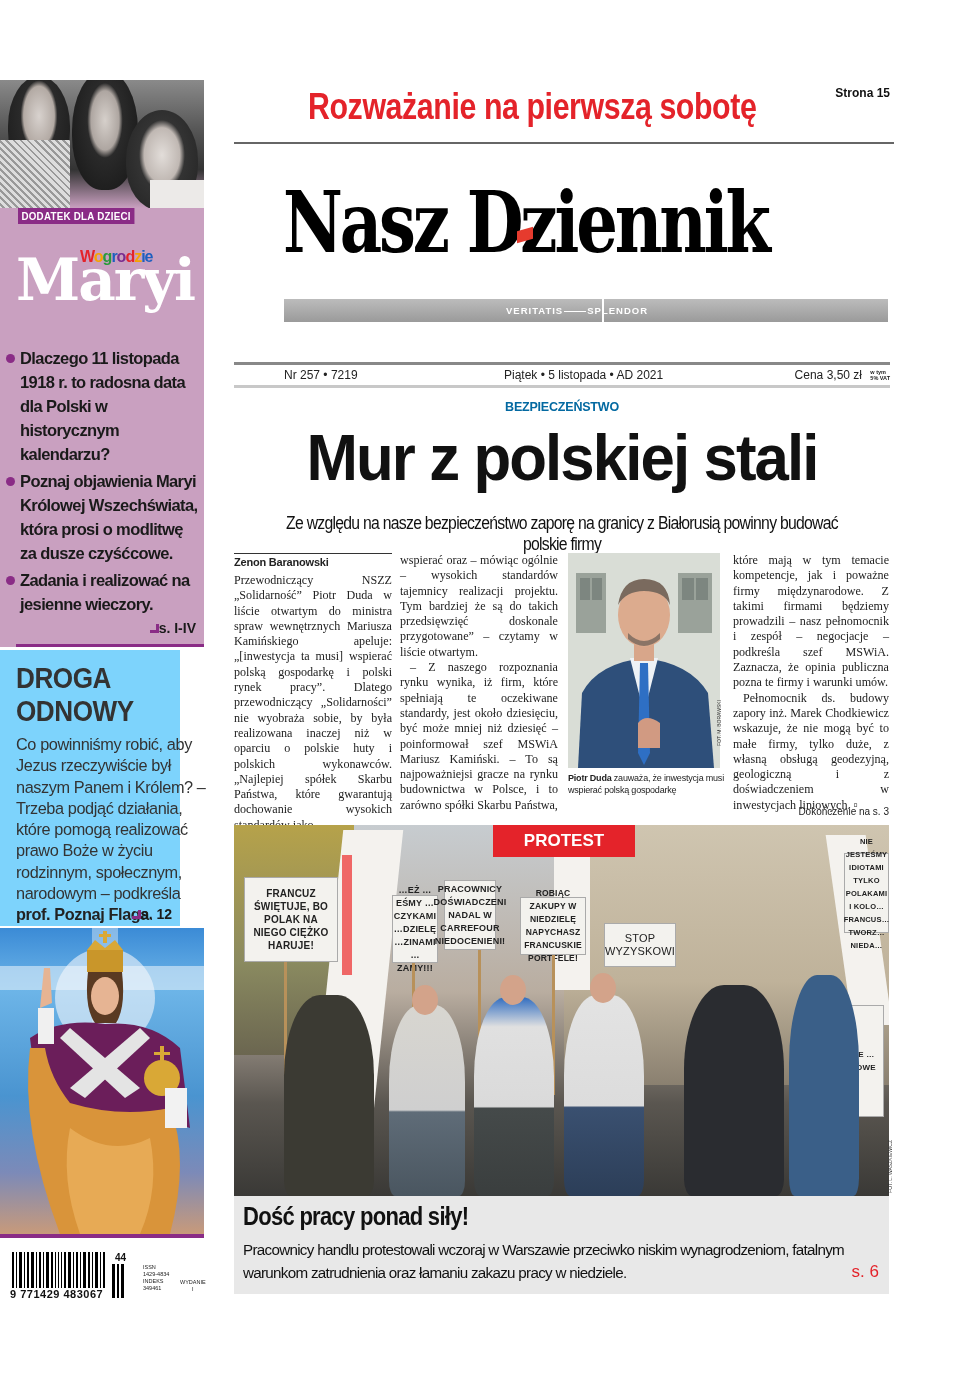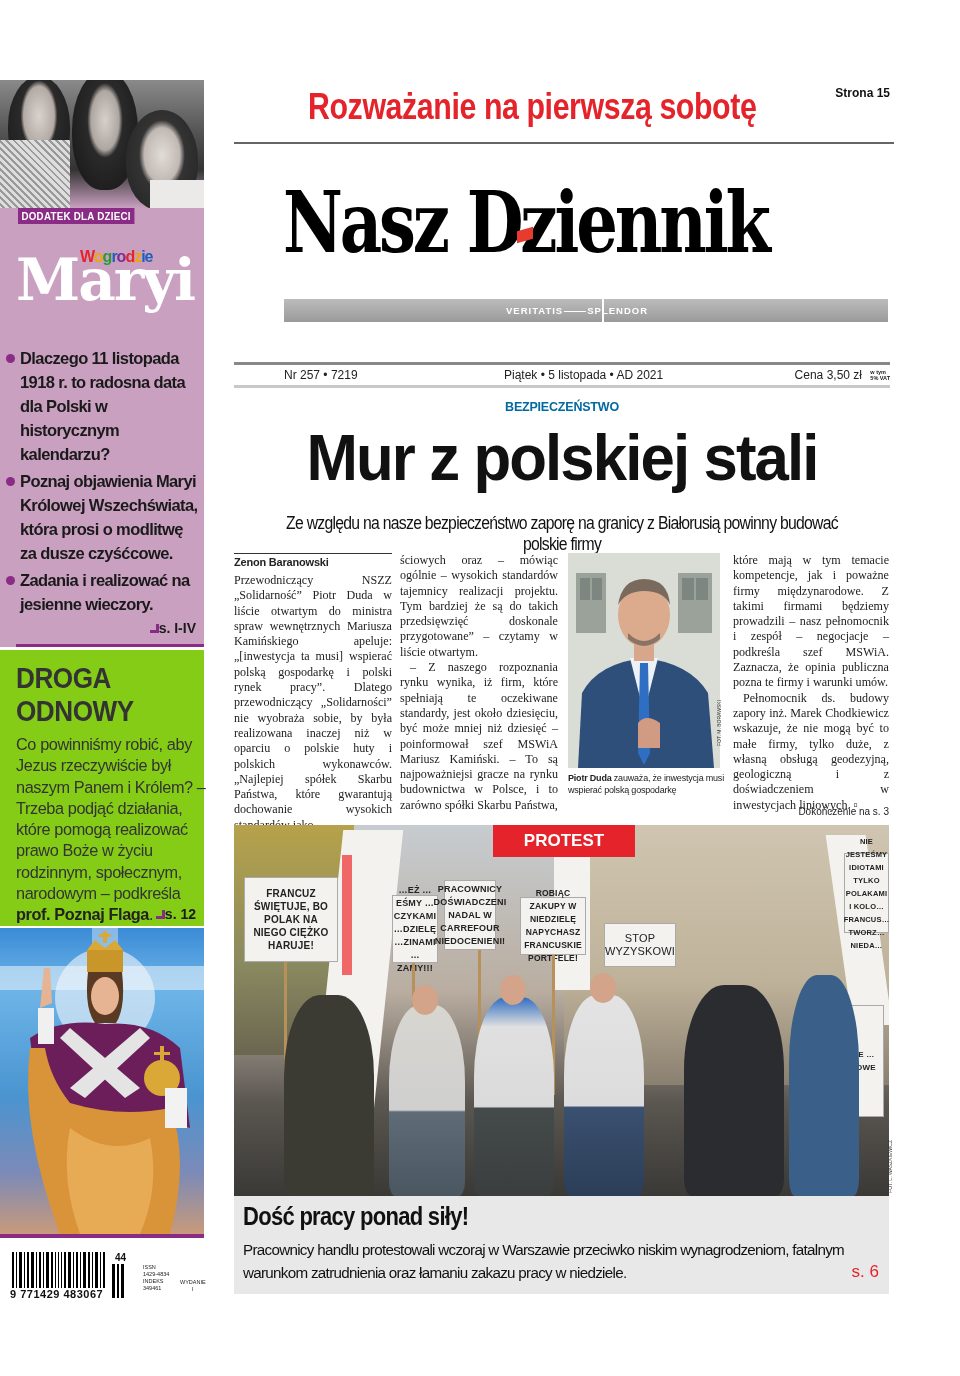--- a/index.html
+++ b/index.html
@@ -16,21 +16,21 @@
   .mary-small span:nth-child(1){color:#e4232a}.mary-small span:nth-child(2){color:#f5a300}.mary-small span:nth-child(3){color:#2a9a3a}.mary-small span:nth-child(4){color:#1d5fbf}.mary-small span:nth-child(5){color:#7a2c8f}.mary-small span:nth-child(6){color:#e4232a}.mary-small span:nth-child(7){color:#f5a300}.mary-small span:nth-child(8){color:#1d5fbf}
   .mary-big{left:16px;top:170px;font-family:"DejaVu Serif","Liberation Serif",serif;font-size:58px;font-weight:bold;color:#fff;letter-spacing:-2px;line-height:60px}
   .bullets{left:6px;top:266px;width:196px;font-family:"Liberation Sans",sans-serif;font-weight:bold;font-size:16.5px;line-height:24px;color:#1a1a1a;letter-spacing:-.6px}
   .bullets li{list-style:none;position:relative;padding-left:14px;margin-bottom:3px}
   .bullets li::before{content:"";position:absolute;left:0;top:8px;width:9px;height:9px;border-radius:50%;background:#8a2c86}
   .pageref{font-weight:bold;font-size:14px;color:#1a1a1a;display:flex;align-items:center;}
   .pageref .mark{display:inline-block;width:9px;height:9px;border-right:3px solid #8a2c86;border-bottom:3px solid #8a2c86;background:transparent}
   .kids-ref{right:8px;top:540px}
   .kids-bottom{left:16px;top:564px;width:188px;height:3px;background:#8a2c86}
 
-  .droga{left:0;top:650px;width:204px;height:276px;background:#84cc16}
+  .droga{left:0;top:650px;width:180px;height:276px;background:#7dd3fc}
   .droga-title{left:16px;top:12px;font-size:29px;font-weight:bold;line-height:33px;color:#333;letter-spacing:-.5px;font-family:"Liberation Sans",sans-serif;transform:scaleX(.9);transform-origin:left}
   .droga-text{left:16px;top:84px;width:190px;font-size:16.3px;line-height:21.3px;color:#333;letter-spacing:-.4px}
   .droga-text b{color:#222}
   .droga-ref{right:8px;top:256px}
   .christ{left:0;top:928px;width:204px;height:306px;overflow:hidden;background:linear-gradient(180deg,#3b8bd6 0%,#6db5e8 20%,#4a94d0 55%,#7c8ab8 80%,#c89a7a 100%)}
   .christ-bottom{left:0;top:1234px;width:204px;height:4px;background:#8a2c86}
 
   
   .barcode{left:8px;top:1252px;width:120px;height:50px}
   .barcode-digits{left:8px;top:1288px;font-size:11px;font-weight:bold;letter-spacing:.5px;background:#fff;padding:0 2px}
@@ -228,21 +228,21 @@
 
 <div class="abs kicker">BEZPIECZEŃSTWO</div>
 <div class="abs headline">Mur z polskiej stali</div>
 <div class="abs deck">Ze względu na nasze bezpieczeństwo zaporę na granicy z Białorusią powinny budować polskie firmy</div>
 
 <div class="abs byline">Zenon Baranowski</div>
 <div class="abs col col1">
   <p class="noind">Przewodniczący NSZZ „Solidarność” Piotr Duda w liście otwartym do ministra spraw wewnętrznych Mariusza Kamińskiego apeluje: „[inwestycja ta musi] wspierać polską gospodarkę i polski rynek pracy”. Dlatego przewodniczący „Solidarności” nie wyobraża sobie, by była realizowana inaczej niż w oparciu o polskie huty i polskich wykonawców. „Najlepiej spółek Skarbu Państwa, które gwarantują dochowanie wysokich standardów jako-</p>
 </div>
 <div class="abs col col2">
-  <p class="noind">ściowych oraz – mówiąc ogólnie – wysokich standardów tajemnicy realizacji projektu. Tym bardziej że są do takich przedsięwzięć doskonale przygotowane” – czytamy w liście otwartym.</p>
+  <p class="noind">wspierać oraz – mówiąc ogólnie – wysokich standardów tajemnicy realizacji projektu. Tym bardziej że są do takich przedsięwzięć doskonale przygotowane” – czytamy w liście otwartym.</p>
   <p>– Z naszego rozpoznania rynku wynika, iż firm, które spełniają te oczekiwane standardy, jest około dziesięciu, być może mniej niż dziesięć – poinformował szef MSWiA Mariusz Kamiński. – To są najpoważniejsi gracze na rynku budownictwa w Polsce, i to zarówno spółki Skarbu Państwa,</p>
 </div>
 
 <div class="abs duda-photo">
   <svg width="152" height="215" viewBox="0 0 152 215">
     <rect x="0" y="0" width="152" height="215" fill="#d9ddd6"></rect>
     <rect x="8" y="20" width="30" height="60" fill="#9aa29a"></rect>
       <rect x="110" y="20" width="34" height="60" fill="#9aa29a"></rect>
     <rect x="12" y="25" width="10" height="22" fill="#7d8680"></rect>
       <rect x="24" y="25" width="10" height="22" fill="#7d8680"></rect>

